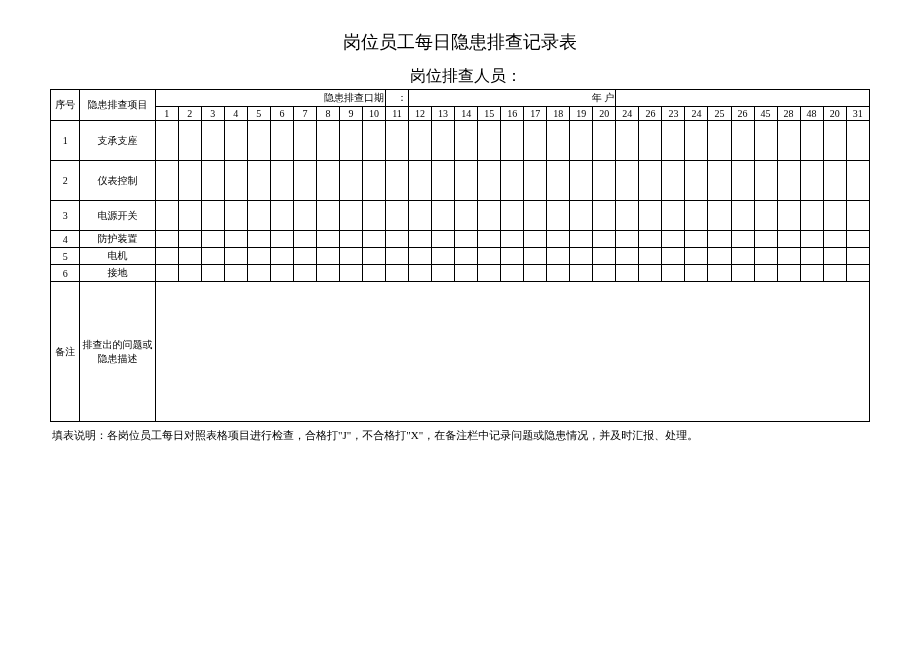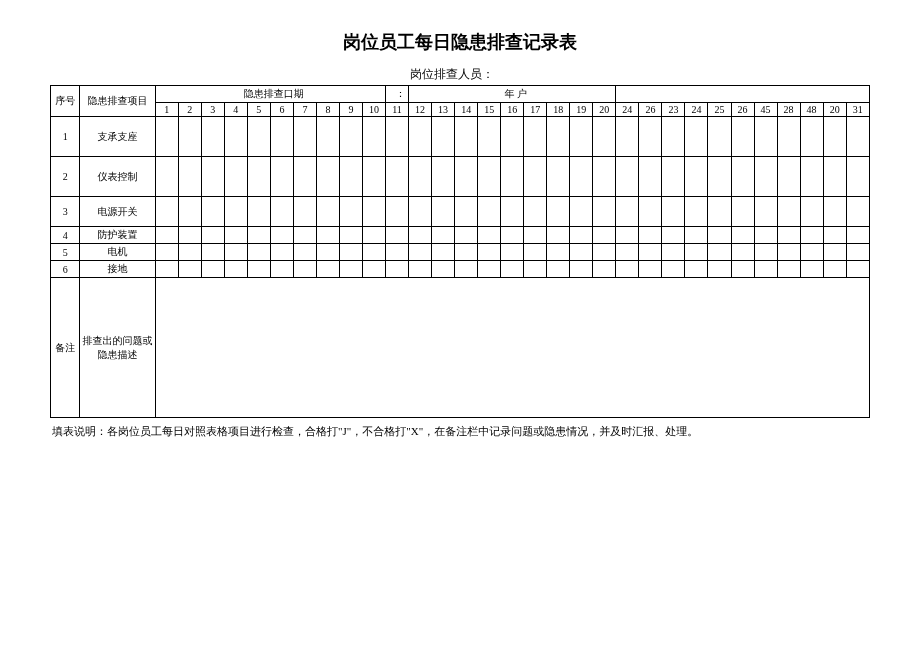--- a/index.html
+++ b/index.html
@@ -7,29 +7,29 @@
       font-family: "SimSun", "宋体", serif;
       background: #fff;
       font-size: 12px;
       color: #000;
       width: 920px;
       padding: 30px 50px;
     }
     .title {
       text-align: center;
       font-size: 18px;
-      font-weight: bold;
+      font-weight: normal;
       margin-bottom: 12px;
     }
     .header-row {
       display: flex;
       justify-content: flex-start;
       margin-bottom: 2px;
       padding-left: 360px;
-      font-size: 12px;
+      font-size: 16px;
     }
     table {
       border-collapse: collapse;
       width: 100%;
       table-layout: fixed;
     }
     td, th {
       border: 1px solid #000;
       font-size: 10px;
       text-align: center;
@@ -41,21 +41,21 @@
     .col-item { width: 72px; }
     .col-day { width: 22px; }
     .row-h1 { height: 40px; }
     .row-h2 { height: 40px; }
     .row-h3 { height: 30px; }
     .row-h4 { height: 16px; }
     .row-h5 { height: 16px; }
     .row-h6 { height: 16px; }
     .row-hremark { height: 140px; }
     .header-hrow { height: 14px; margin-top: 22px; }
-    .date-cell { text-align: center; padding-left: 8px; }
+    .date-cell { text-align: right; padding-left: 8px; }
     .footnote {
       font-size: 11px;
       margin-top: 6px;
       padding-left: 2px;
     }
   </style>
 </head>
 <body>
 
 <div class="title">岗位员工每日隐患排查记录表</div>

